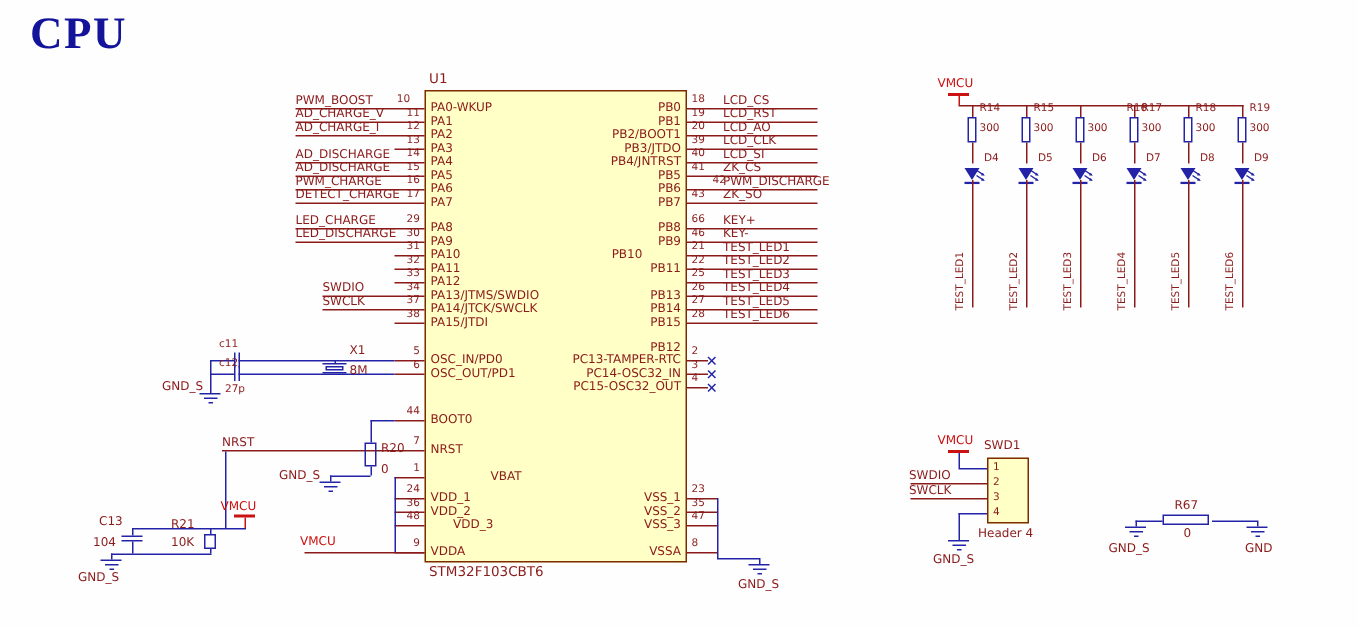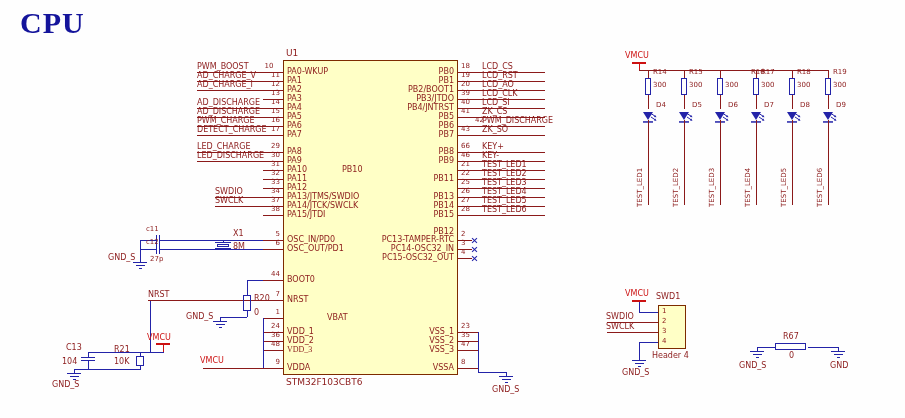--- a/index.html
+++ b/index.html
@@ -94,21 +94,21 @@
     <div style="position: absolute; left: 258px; top: 309px; font-size: 7px; line-height: 1.1; white-space: nowrap; color: rgb(139, 26, 26); width: 22px; text-align: right;">1</div>
     <div style="position: absolute; left: 287px; top: 314px; font-size: 8px; line-height: 1.1; white-space: nowrap; color: rgb(139, 26, 26); margin-left: 40px;">VBAT</div>
     <div style="position: absolute; left: 263px; top: 318px; width: 20px; height: 1px; background: rgb(139, 26, 26);"></div>
     <div style="position: absolute; left: 258px; top: 323px; font-size: 7px; line-height: 1.1; white-space: nowrap; color: rgb(139, 26, 26); width: 22px; text-align: right;">24</div>
     <div style="position: absolute; left: 287px; top: 328px; font-size: 8px; line-height: 1.1; white-space: nowrap; color: rgb(139, 26, 26);">VDD_1</div>
     <div style="position: absolute; left: 263px; top: 332px; width: 20px; height: 1px; background: rgb(139, 26, 26);"></div>
     <div style="position: absolute; left: 258px; top: 332px; font-size: 7px; line-height: 1.1; white-space: nowrap; color: rgb(139, 26, 26); width: 22px; text-align: right;">36</div>
     <div style="position: absolute; left: 287px; top: 337px; font-size: 8px; line-height: 1.1; white-space: nowrap; color: rgb(139, 26, 26);">VDD_2</div>
     <div style="position: absolute; left: 263px; top: 341px; width: 20px; height: 1px; background: rgb(139, 26, 26);"></div>
     <div style="position: absolute; left: 258px; top: 341px; font-size: 7px; line-height: 1.1; white-space: nowrap; color: rgb(139, 26, 26); width: 22px; text-align: right;">48</div>
-    <div style="position: absolute; left: 287px; top: 346px; font-size: 8px; line-height: 1.1; white-space: nowrap; color: rgb(139, 26, 26); font-family: Liberation Serif, serif;">VDD_3</div>
+    <div style="position: absolute; left: 302px; top: 346px; font-size: 8px; line-height: 1.1; white-space: nowrap; color: rgb(139, 26, 26);">VDD_3</div>
     <div style="position: absolute; left: 263px; top: 350px; width: 20px; height: 1px; background: rgb(139, 26, 26);"></div>
     <div style="position: absolute; left: 258px; top: 359px; font-size: 7px; line-height: 1.1; white-space: nowrap; color: rgb(139, 26, 26); width: 22px; text-align: right;">9</div>
     <div style="position: absolute; left: 287px; top: 364px; font-size: 8px; line-height: 1.1; white-space: nowrap; color: rgb(139, 26, 26);">VDDA</div>
     <div style="position: absolute; left: 263px; top: 368px; width: 20px; height: 1px; background: rgb(139, 26, 26);"></div>
     <div style="position: absolute; left: 461px; top: 63px; font-size: 7px; line-height: 1.1; white-space: nowrap; color: rgb(139, 26, 26);">18</div>
     <div style="position: absolute; left: 342px; top: 68px; font-size: 8px; line-height: 1.1; white-space: nowrap; color: rgb(139, 26, 26); width: 112px; text-align: right;">PB0</div>
     <div style="position: absolute; left: 458px; top: 72px; width: 87px; height: 1px; background: rgb(139, 26, 26);"></div>
     <div style="position: absolute; left: 482px; top: 63px; font-size: 8px; line-height: 1.1; white-space: nowrap; color: rgb(139, 26, 26);">LCD_CS</div>
     <div style="position: absolute; left: 461px; top: 72px; font-size: 7px; line-height: 1.1; white-space: nowrap; color: rgb(139, 26, 26);">19</div>
     <div style="position: absolute; left: 342px; top: 77px; font-size: 8px; line-height: 1.1; white-space: nowrap; color: rgb(139, 26, 26); width: 112px; text-align: right;">PB1</div>
@@ -140,21 +140,21 @@
     <div style="position: absolute; left: 482px; top: 126px; font-size: 8px; line-height: 1.1; white-space: nowrap; color: rgb(139, 26, 26);">ZK_SO</div>
     <div style="position: absolute; left: 461px; top: 143px; font-size: 7px; line-height: 1.1; white-space: nowrap; color: rgb(139, 26, 26);">66</div>
     <div style="position: absolute; left: 342px; top: 148px; font-size: 8px; line-height: 1.1; white-space: nowrap; color: rgb(139, 26, 26); width: 112px; text-align: right;">PB8</div>
     <div style="position: absolute; left: 458px; top: 152px; width: 87px; height: 1px; background: rgb(139, 26, 26);"></div>
     <div style="position: absolute; left: 482px; top: 143px; font-size: 8px; line-height: 1.1; white-space: nowrap; color: rgb(139, 26, 26);">KEY+</div>
     <div style="position: absolute; left: 461px; top: 152px; font-size: 7px; line-height: 1.1; white-space: nowrap; color: rgb(139, 26, 26);">46</div>
     <div style="position: absolute; left: 342px; top: 157px; font-size: 8px; line-height: 1.1; white-space: nowrap; color: rgb(139, 26, 26); width: 112px; text-align: right;">PB9</div>
     <div style="position: absolute; left: 458px; top: 161px; width: 87px; height: 1px; background: rgb(139, 26, 26);"></div>
     <div style="position: absolute; left: 482px; top: 152px; font-size: 8px; line-height: 1.1; white-space: nowrap; color: rgb(139, 26, 26);">KEY-</div>
     <div style="position: absolute; left: 461px; top: 161px; font-size: 7px; line-height: 1.1; white-space: nowrap; color: rgb(139, 26, 26);">21</div>
-    <div style="position: absolute; left: 342px; top: 166px; font-size: 8px; line-height: 1.1; white-space: nowrap; color: rgb(139, 26, 26); width: 112px; text-align: left;">PB10</div>
+    <div style="position: absolute; left: 362px; top: 166px; font-size: 8px; line-height: 1.1; white-space: nowrap; color: rgb(139, 26, 26); width: 112px; text-align: center;">PB10</div>
     <div style="position: absolute; left: 458px; top: 170px; width: 87px; height: 1px; background: rgb(139, 26, 26);"></div>
     <div style="position: absolute; left: 482px; top: 161px; font-size: 8px; line-height: 1.1; white-space: nowrap; color: rgb(139, 26, 26);">TEST_LED1</div>
     <div style="position: absolute; left: 461px; top: 170px; font-size: 7px; line-height: 1.1; white-space: nowrap; color: rgb(139, 26, 26);">22</div>
     <div style="position: absolute; left: 342px; top: 175px; font-size: 8px; line-height: 1.1; white-space: nowrap; color: rgb(139, 26, 26); width: 112px; text-align: right;">PB11</div>
     <div style="position: absolute; left: 458px; top: 179px; width: 87px; height: 1px; background: rgb(139, 26, 26);"></div>
     <div style="position: absolute; left: 482px; top: 170px; font-size: 8px; line-height: 1.1; white-space: nowrap; color: rgb(139, 26, 26);">TEST_LED2</div>
     <div style="position: absolute; left: 461px; top: 179px; font-size: 7px; line-height: 1.1; white-space: nowrap; color: rgb(139, 26, 26);">25</div>
     <div style="position: absolute; left: 342px; top: 184px; font-size: 8px; line-height: 1.1; white-space: nowrap; color: rgb(139, 26, 26); width: 112px; text-align: right; margin-top: 44px;">PB12</div>
     <div style="position: absolute; left: 458px; top: 188px; width: 87px; height: 1px; background: rgb(139, 26, 26);"></div>
     <div style="position: absolute; left: 482px; top: 179px; font-size: 8px; line-height: 1.1; white-space: nowrap; color: rgb(139, 26, 26);">TEST_LED3</div>

